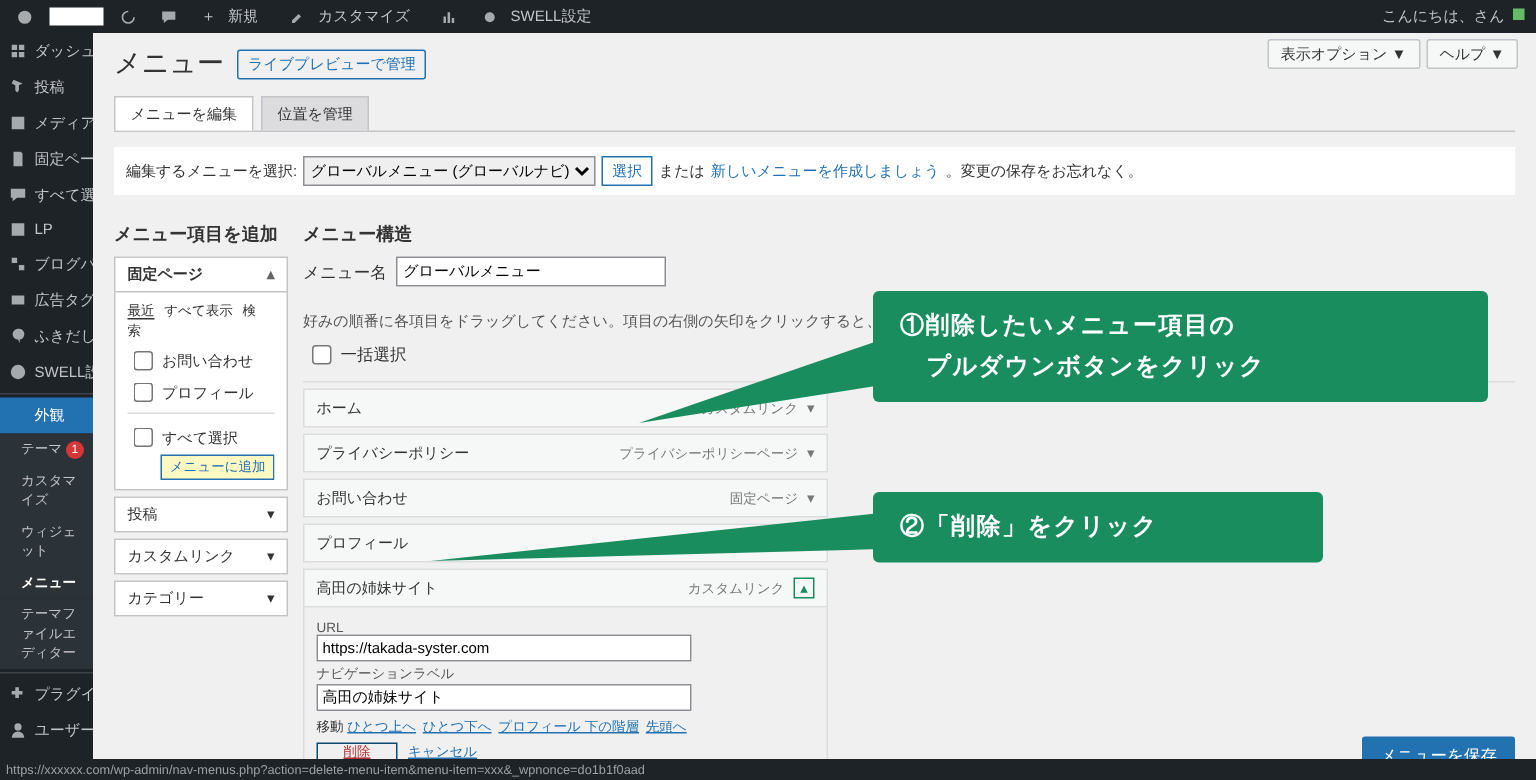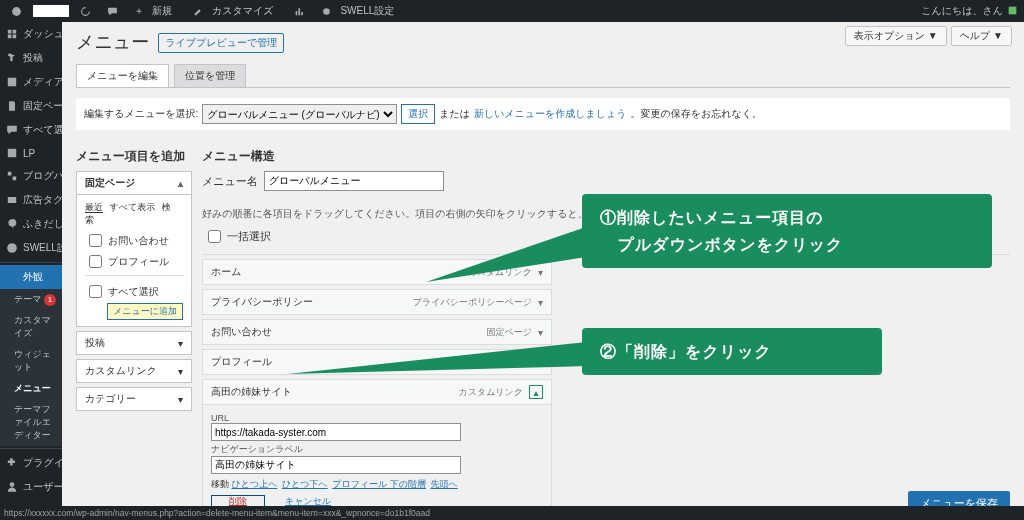--- a/index.html
+++ b/index.html
@@ -69,21 +69,21 @@
 .mi-type{margin-left:auto;color:#777;font-size:9px}
 .mi-caret{color:#777;margin-left:6px}
 .mi-caret.open{border:1px solid #1a8d5f;color:#1a8d5f;width:14px;height:14px;display:inline-flex;align-items:center;justify-content:center}
 .mi-body{border:1px solid #dcdcde;border-top:none;padding:6px 8px;font-size:10px}
 .mi-body label{display:block;font-size:9px;color:#555;margin-top:2px}
 .mi-body input{width:250px;height:18px;border:1px solid #8c8f94;font-size:10px;padding:0 3px}
 .mi-move{font-size:9px;margin-top:4px}
 .mi-move a{color:#2271b1;margin-right:2px}
 .mi-actions{margin-top:4px;font-size:9px}
 .mi-actions .del{color:#b32d2e;border:1px solid #0c4a6e;padding:0 17px}
-.mi-actions .cancel{color:#2271b1;margin-left:20px;text-decoration:underline}
+.mi-actions .cancel{color:#2271b1;margin-left:7px;text-decoration:underline}
 .save-btn{position:absolute;right:14px;bottom:4px;background:#2271b1;color:#fff;border:none;padding:5px 12px;font-size:11px;border-radius:2px}
 
 .callout{position:absolute;background:#1a8d5f;color:#fff;font-size:16px;font-weight:600;padding:10px 18px;border-radius:4px;line-height:1.7;letter-spacing:1px}
 .callout .line2{padding-left:1.1em}
 .callout.c1{left:520px;top:172px;width:410px}
 .callout.c2{left:520px;top:306px;width:300px}
 .pointer{position:absolute}
 .pointer svg{display:block}
 
 .statusbar{position:absolute;left:0;right:0;bottom:0;height:14px;background:#1d2327;color:#9ca1a6;font-size:8.5px;padding:0 4px;line-height:14px}

